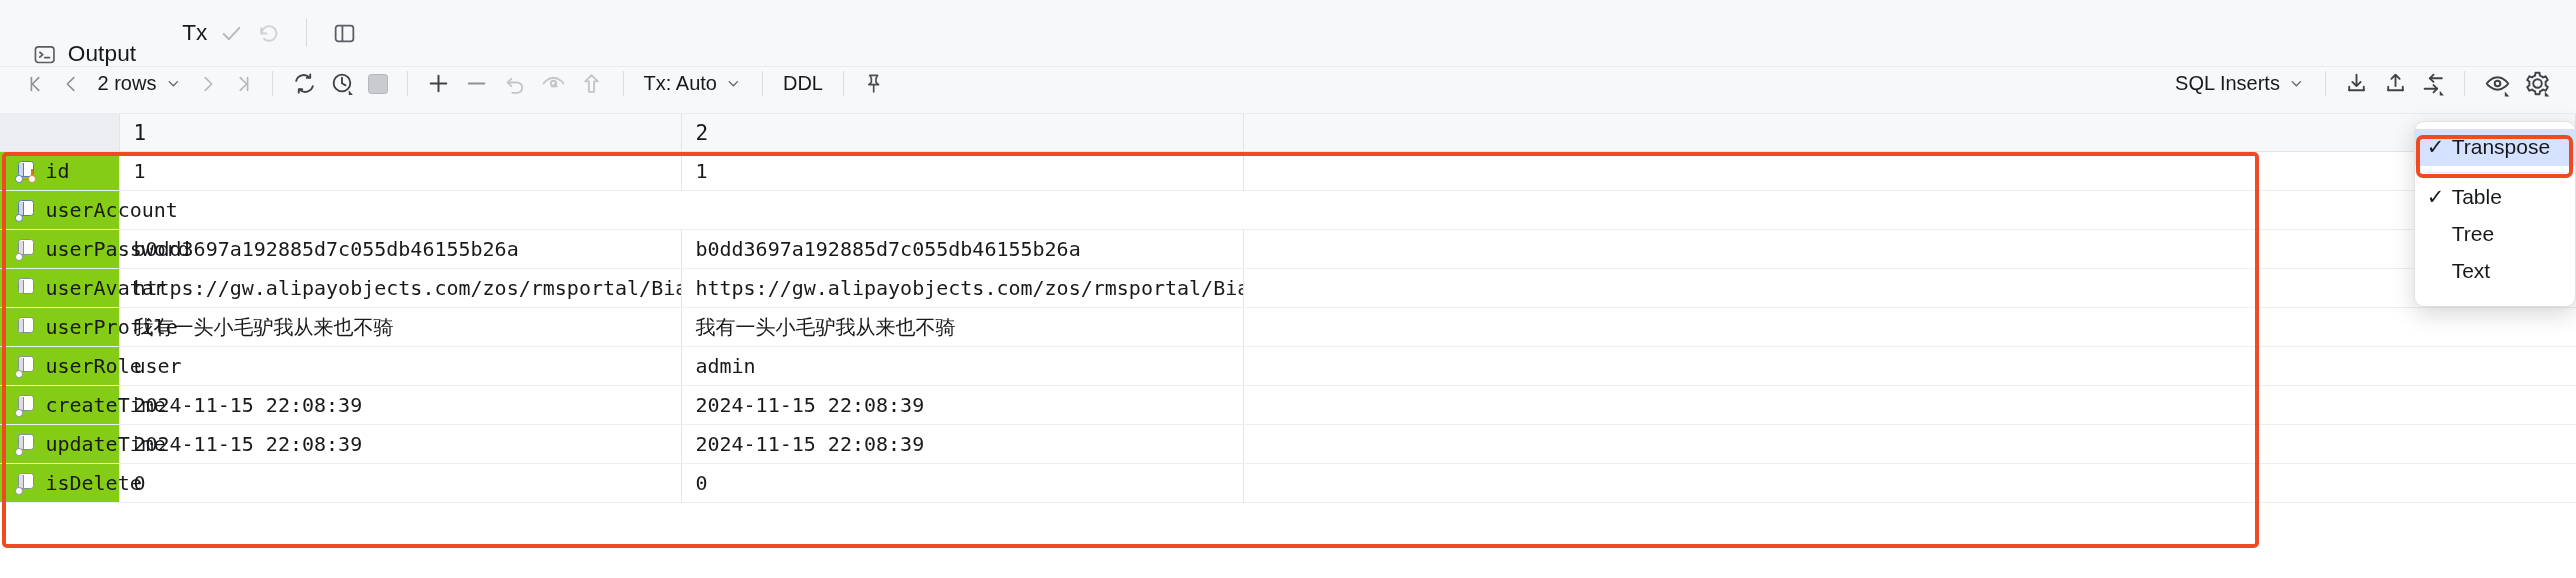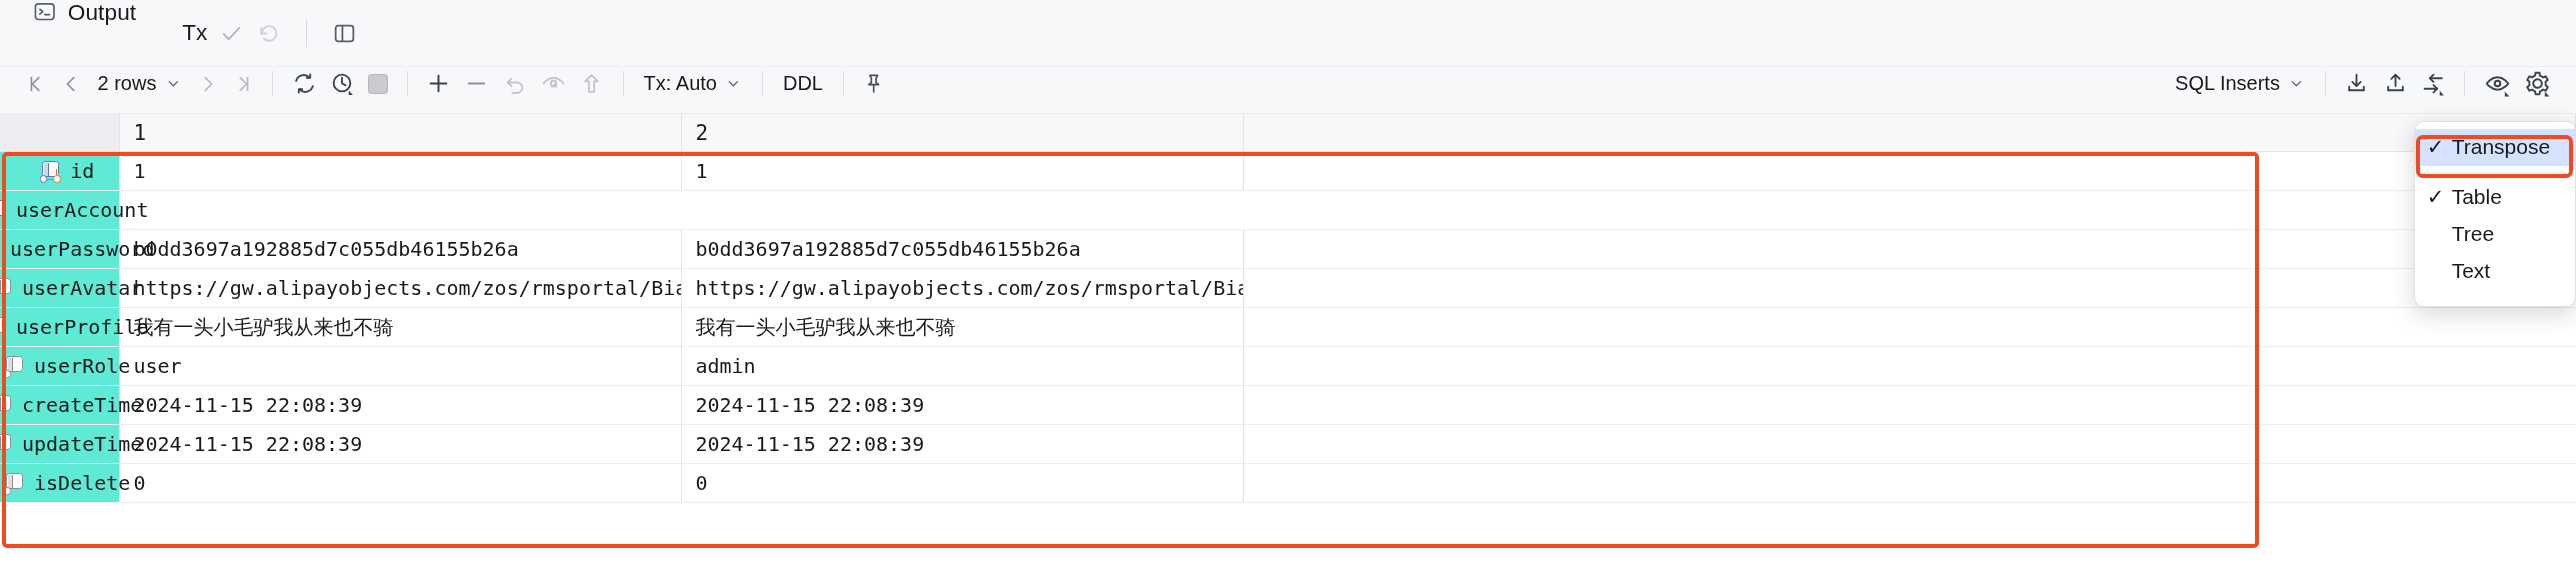--- a/index.html
+++ b/index.html
@@ -19,21 +19,21 @@
   
   .tabbar {
     position: absolute; left: 0; top: 0;
     width: 2576px; height: 67px;
     background: #f7f8fa;
     border-bottom: 0.8px solid #ebecf0;
     display: flex; align-items: center;
     padding-left: 18.4px;
   }
   .tab {
-    display: flex; align-items: flex-start;
+    display: flex; align-items: flex-end;
     height: 67px;
     padding: 0 15px;
     gap: 11px;
     position: relative;
     font-size: 22.6px;
     color: #19191c;
     white-space: nowrap;
   }
   .tab.active::after {
     content: "";
@@ -114,22 +114,21 @@
 
   .grid-row {
     display: flex; height: 39px;
     border-bottom: 0.8px solid #eceef1;
   }
   .rh-cell {
     width: 120px; flex: 0 0 120px;
     display: flex; align-items: center; gap: 8.4px;
     padding-left: 15px;
     border-right: 0.8px solid #e3e4e8;
-    background: #5eead4;
-    justify-content: center;
+    background: #84cc16;
   }
   .rh-label {
     font-size: 20px; color: #19191c;
     font-family: "DejaVu Sans Mono", monospace;
     white-space: nowrap;
   }
   .gd-cell {
     flex: 0 0 562px; width: 562px;
     display: flex; align-items: center;
     padding-left: 13.4px;

